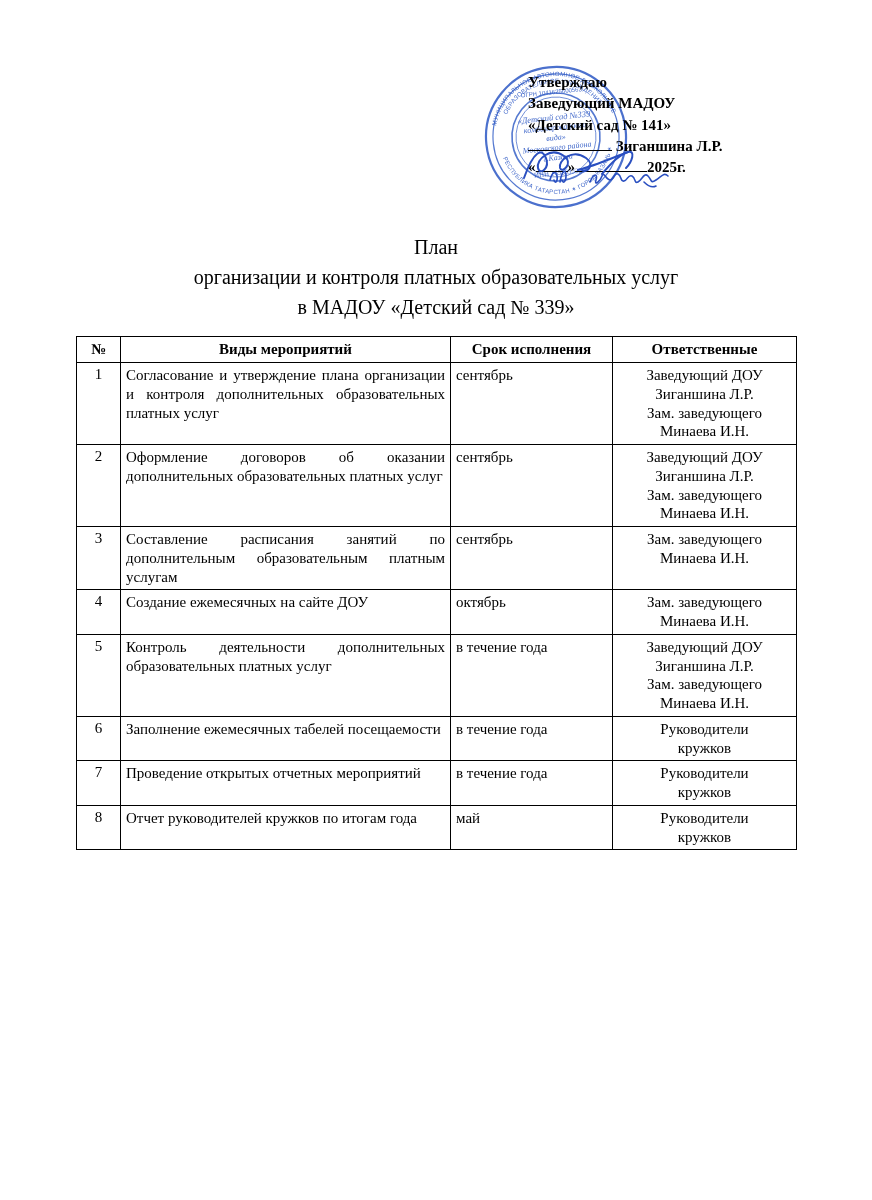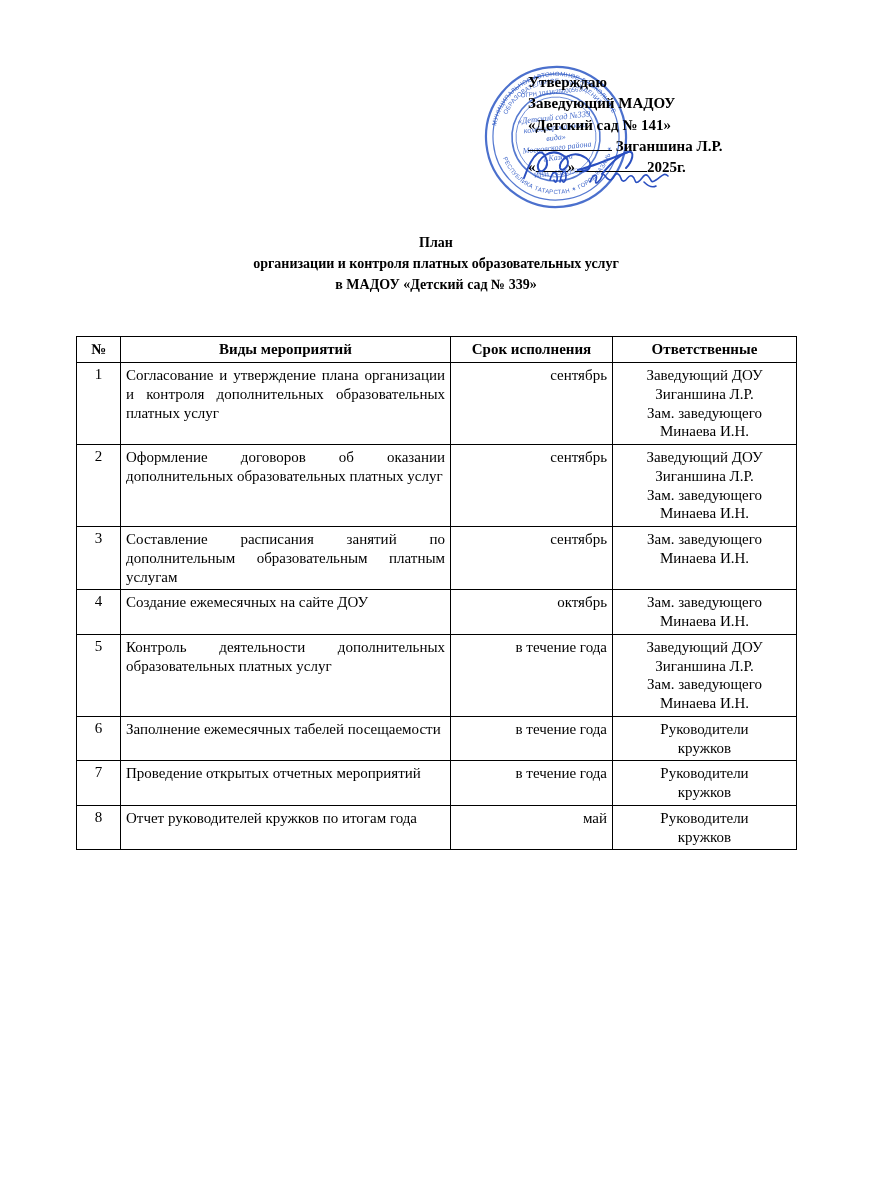--- a/index.html
+++ b/index.html
@@ -93,22 +93,22 @@
     pointer-events: none;
   }
 
   
   .doc-title {
     position: absolute;
     top: 232px;
     left: 0;
     width: 872px;
     text-align: center;
-    font-size: 14px;
-    font-weight: bold;
+    font-size: 20px;
+    font-weight: normal;
     line-height: 1.5;
   }
   .doc-title div { white-space: nowrap; }
 
   
   .table-wrap {
     position: absolute;
     top: 336px;
     left: 76px;
     width: 720px;
@@ -139,21 +139,21 @@
     text-align: center;
     vertical-align: top;
   }
   td.activity {
     text-align: justify;
     text-align-last: left;
     line-height: 1.25;
     hyphens: manual;
   }
   td.term {
-    text-align: right;
+    text-align: left;
     line-height: 1.25;
   }
   td.resp {
     text-align: center;
     line-height: 1.25;
     margin-top: 28px;
   }
   td.resp .l { display: block; }
 </style>
 </head>

